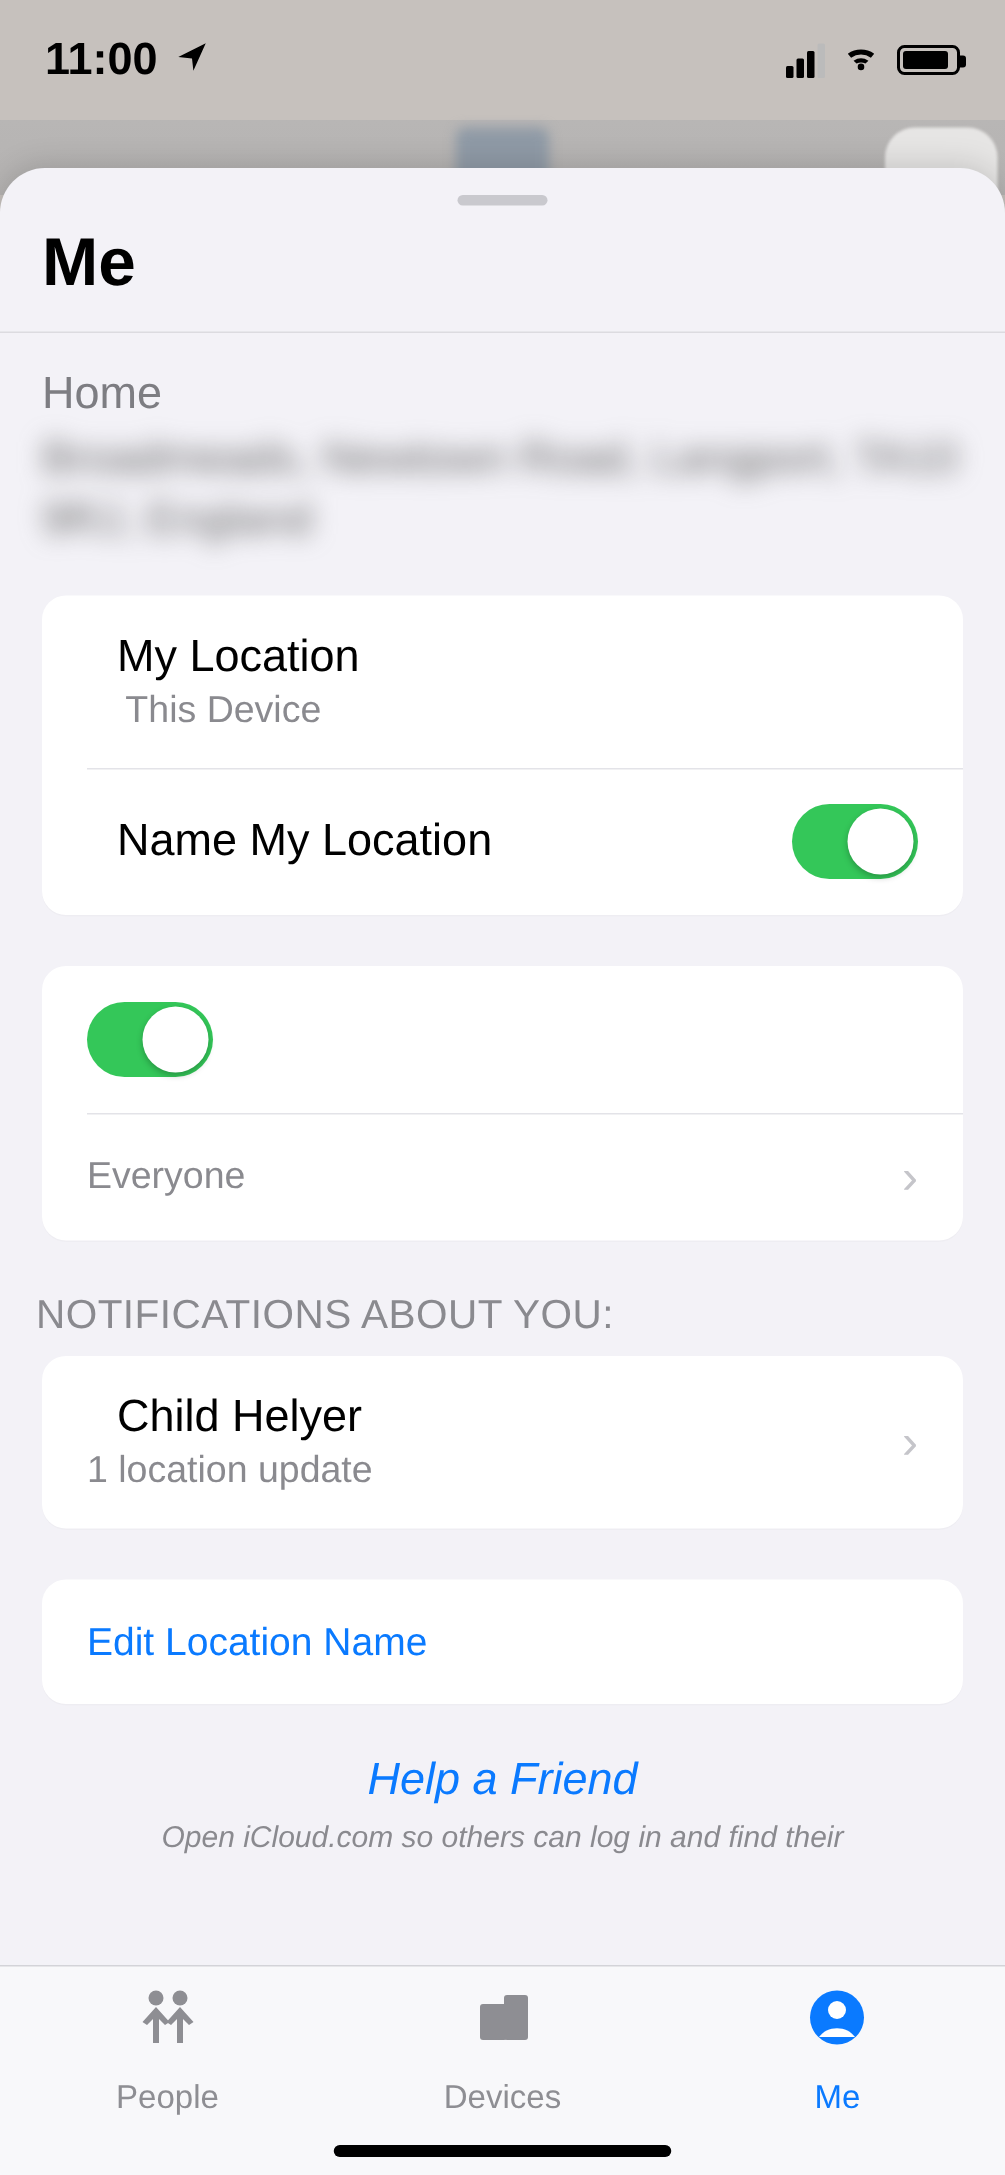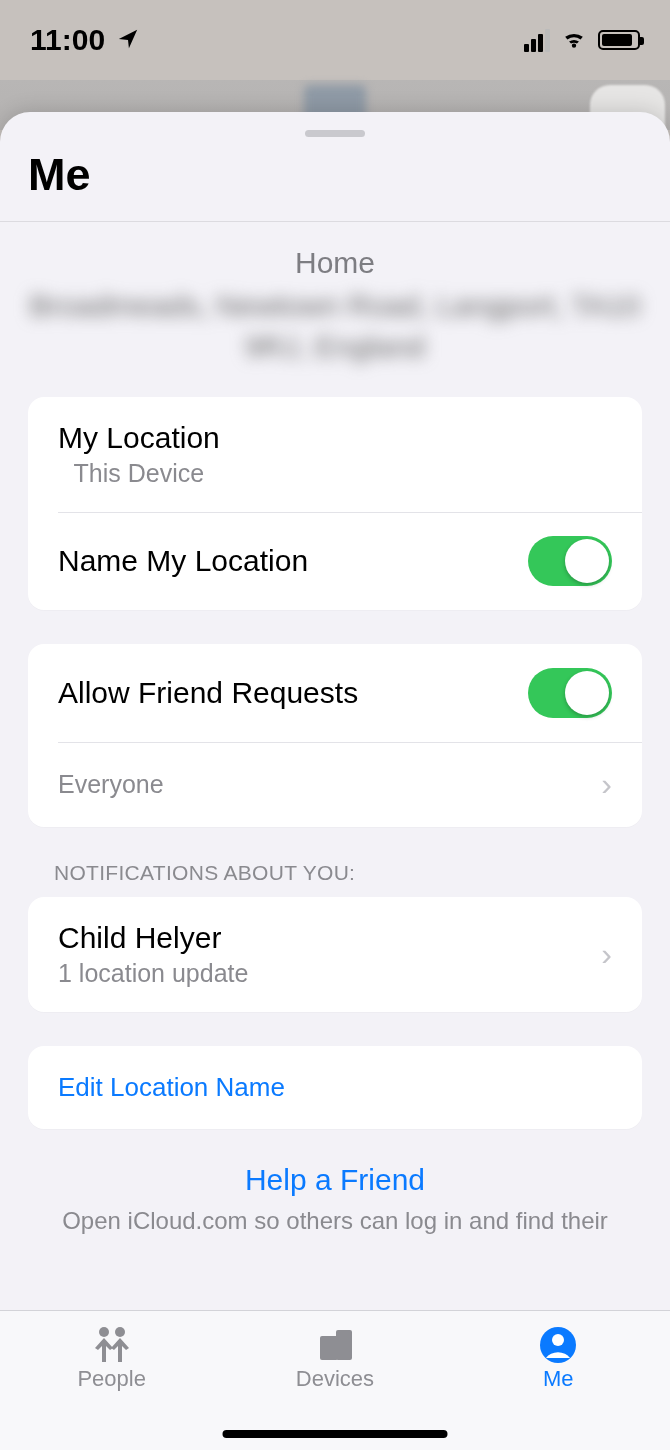--- a/index.html
+++ b/index.html
@@ -16,47 +16,47 @@
   .backdrop { position:absolute; top:80px; left:0; right:0; height:50px; background:linear-gradient(#b8b6b5,#b5b3b2); }
   .backdrop .blurry-pill { position:absolute; top:5px; left:50%; transform:translateX(-50%); width:62px; height:45px; background:#8f9aa6; filter:blur(4px); border-radius:6px; }
   .backdrop .right-stub { position:absolute; right:5px; top:5px; width:75px; height:48px; background:#e6e5e4; border-radius:20px 20px 0 0; filter:blur(1px);}
 
   
   .sheet { position:absolute; top:112px; left:0; right:0; bottom:0; background:#f3f2f7; border-radius:30px 30px 0 0; box-shadow:0 -2px 20px rgba(0,0,0,.15); padding-bottom:150px; overflow:hidden;}
   .grabber { width:60px; height:7px; background:#c9c9ce; border-radius:4px; margin:18px auto 0; }
   .sheet-title { font-size:45px; font-weight:700; padding:12px 28px 20px; }
   .sheet-divider { height:1px; background:#dcdbe0; }
 
-  .section-home { padding:24px 28px 30px;text-align:center; }
+  .section-home { padding:24px 28px 30px; }
   .home-label { font-size:30px; color:#7d7d82; margin-bottom:6px; }
   .home-address { font-size:30px; color:#666; filter:blur(8px); line-height:1.35; user-select:none; }
 
   .card { background:#fff; border-radius:16px; margin:0 28px 34px; box-shadow:0 1px 0 rgba(0,0,0,.02);}
   .row { display:flex; align-items:center; justify-content:space-between; padding:24px 30px; position:relative; }
   .row + .row::before { content:""; position:absolute; top:0; left:30px; right:0; height:1px; background:#e3e3e8; }
   .row-text { display:flex; flex-direction:column; gap:4px; }
-  .row-title { font-size:30px; color:#000; }
+  .row-title { font-size:30px; color:#000;margin-left:20px; }
   .row-sub { font-size:25px; color:#8a8a8f;text-align:center; }
   .chevron { color:#c5c5ca; font-size:32px; font-weight:300; }
 
   .toggle { width:84px; height:50px; border-radius:25px; position:relative; }
   .toggle.on { background:#34c759; }
   .toggle .knob { width:44px; height:44px; background:#fff; border-radius:50%; position:absolute; top:3px; right:3px; box-shadow:0 2px 4px rgba(0,0,0,.25); }
 
-  .section-header { font-size:21px; color:#8a8a8f; letter-spacing:0.3px; padding:0 54px 12px; }
+  .section-header { font-size:27px; color:#8a8a8f; letter-spacing:0.3px; padding:0 24px 12px; }
 
   .link-row { font-size:26px; color:#0a7aff; padding:26px 30px; }
   
-  .help-block { text-align:center; margin-top:20px; padding:0 28px; }
+  .help-block { text-align:center; margin-top:20px; padding:0 28px;font-style:italic; }
   .help-title { font-size:30px; color:#0a7aff; margin-bottom:8px; }
-  .help-sub { font-size:24px; color:#8a8a8f; line-height:1.35; }
+  .help-sub { font-size:20px; color:#8a8a8f; line-height:1.35; }
 
   
   .tabbar { position:absolute; bottom:0; left:0; right:0; height:140px; background:rgba(248,248,250,.97); border-top:1px solid #d3d3d8; display:flex; justify-content:space-around; align-items:flex-start; padding-top:14px; }
-  .tab { display:flex; flex-direction:column; align-items:center; gap:1px; width:33%; }
+  .tab { display:flex; flex-direction:column; align-items:center; gap:20px; width:33%; }
   .tab-label { font-size:22px; color:#8e8e93; }
   .tab.active .tab-label { color:#0a7aff; }
   .tab-icon { height:40px; display:flex; align-items:center; justify-content:center; }
 
   .home-indicator { position:absolute; bottom:12px; left:50%; transform:translateX(-50%); width:225px; height:8px; background:#000; border-radius:4px; }
 
   
   .signal-bars { display:flex; align-items:flex-end; gap:2px; }
   .signal-bars span { width:5px; background:#000; border-radius:1px; }
   .signal-bars span:nth-child(1){height:8px;} .signal-bars span:nth-child(2){height:13px;} .signal-bars span:nth-child(3){height:18px;} .signal-bars span:nth-child(4){height:23px; background:#bbb;}
@@ -121,21 +121,20 @@
       <div class="row">
         <span class="row-title">Name My Location</span>
         <div class="toggle on">
             <div class="knob"></div>
           </div>
       </div>
     </div>
 
     <div class="card">
       <div class="row">
-        <span class="row-title">Allow Friend Requests</span>
         <div class="toggle on">
             <div class="knob"></div>
           </div>
       </div>
       <div class="row">
         <div class="row-text">
           <span class="row-sub">Everyone</span>
         </div>
         <span class="chevron">›</span>
       </div>

